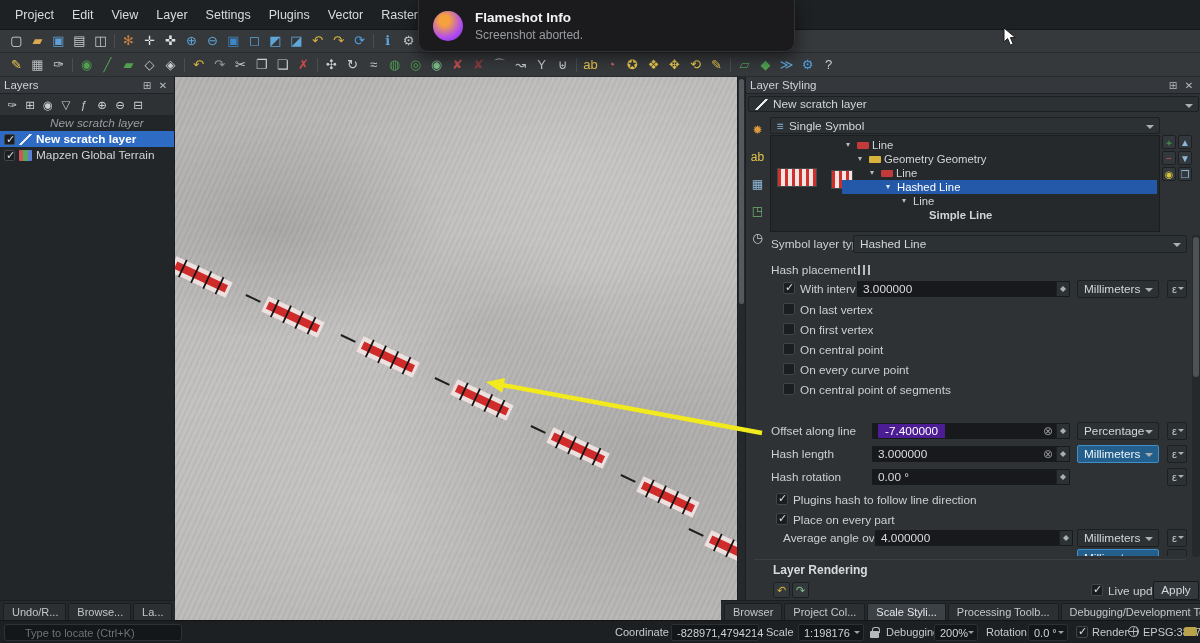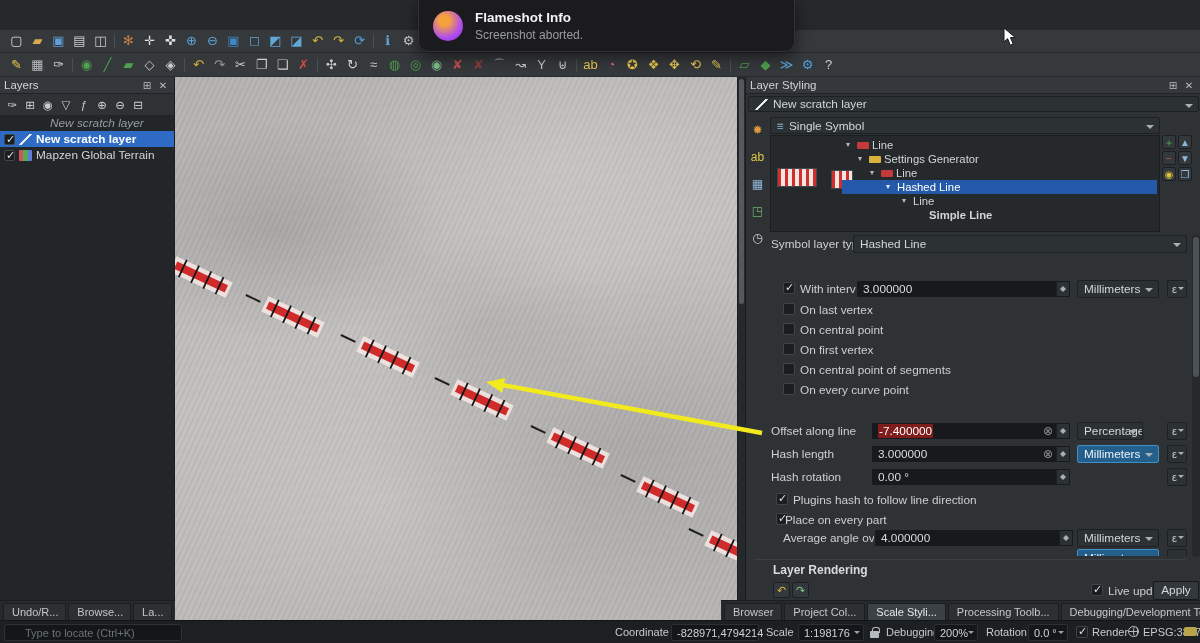--- a/index.html
+++ b/index.html
@@ -58,21 +58,21 @@
   .spanel{position:absolute;left:745px;top:77px;width:455px;height:523px;background:#2e3235;border-left:1px solid #1b1e21;font-size:11.8px}
   .combo{position:absolute;height:18px;background:#2c3134;border:1px solid #1d2023;border-radius:2px;color:#d4d7d9;display:flex;align-items:center;padding:0 16px 0 6px;white-space:nowrap;overflow:hidden;cursor:default}
   .combo::after{content:"";position:absolute;right:5px;top:7px;border:4px solid transparent;border-top-color:#aab0b4}
   .combo.focus{background:#245f8c;border-color:#3f8fc9;color:#eaf4fb}
   .spin{position:absolute;height:18px;background:#17191c;border:1px solid #2e3337;border-radius:2px;color:#dadde0;display:flex;align-items:center;padding:0 30px 0 6px;white-space:nowrap}
   .sbtns{position:absolute;right:1px;top:1px;bottom:1px;width:13px;background:#2c3134;border-left:1px solid #1d2023;display:flex;flex-direction:column;align-items:center;justify-content:space-around}
   .sbtns i{width:0;height:0;border:3.5px solid transparent}
   .sbtns i.up{border-bottom-color:#a9afb3;margin-top:1px}
   .sbtns i.dn{border-top-color:#a9afb3;margin-bottom:1px}
   .clear{position:absolute;right:17px;top:1px;font-size:12px;color:#8e9498}
-  .sel-text{background:#7f1d1d;color:#ffffff;padding:0 1px}
+  .sel-text{background:#4c1d95;color:#ffffff;padding:0 7px}
   .ddbtn{position:absolute;width:20px;height:18px;background:#2c3134;border:1px solid #1d2023;border-radius:2px;color:#c9cdd0;font-size:11px;text-align:left;padding-left:4px}
   .ddbtn::after{content:"";position:absolute;right:2px;bottom:4px;border:3px solid transparent;border-top-color:#aab0b4}
   .srow{position:absolute;left:0;width:100%;height:18px}
   .side-tabs{position:absolute;left:0;top:40px;width:23px;bottom:0;display:flex;flex-direction:column;align-items:center;gap:8px;padding-top:4px}
   .stab{width:19px;height:19px;line-height:19px;text-align:center;font-size:12px;border-radius:2px}
   .symbox{position:absolute;left:24px;top:58px;width:390px;height:97px;background:#26292c;border:1px solid #1b1e21}
   .preview{position:absolute;border:1px solid #43484c;background:repeating-linear-gradient(90deg,#d0302c 0 3px,#f1e6e3 3px 7px)}
   .tree{position:absolute;left:71px;top:2px;right:2px;bottom:2px;overflow:hidden}
   .trow{position:relative;height:14px;line-height:14px;display:flex;align-items:center;gap:3px;font-size:11.3px;color:#d2d5d8;white-space:nowrap}
   .trow.sel{background:#2458a8;color:#fff}
@@ -121,20 +121,36 @@
   .notif-msg{font-size:12px;color:#9a9da0}
 
   .overlay{position:absolute;left:0;top:0;width:1200px;height:643px;pointer-events:none;z-index:50}
   .cursor{position:absolute;left:1003px;top:27px;z-index:70;pointer-events:none}
 </style>
 </head>
 <body>
 
 <div class="app">
 
+  <div class="menubar">
+    <div class="menu-items">
+
+    <span class="mi">Project</span>
+        <span class="mi">Edit</span>
+        <span class="mi">View</span>
+        <span class="mi">Layer</span>
+        <span class="mi">Settings</span>
+        <span class="mi">Plugins</span>
+        <span class="mi">Vector</span>
+        <span class="mi">Raster</span>
+        <span class="mi">Database</span>
+        <span class="mi">Web</span>
+        <span class="mi">Mesh</span>
+      </div>
+  </div>
 
   <div class="toolbar t1">
 
   <span class="tbi" style="color: rgb(217, 220, 222);">▢</span>
       <span class="tbi" style="color: rgb(219, 169, 78);">▰</span>
       <span class="tbi" style="color: rgb(95, 159, 214);">▣</span>
       <span class="tbi" style="color: rgb(201, 205, 208);">▤</span>
       <span class="tbi" style="color: rgb(201, 205, 208);">◫</span>
       <span class="tbi sep"></span>
       <span class="tbi" style="color: rgb(199, 127, 67);">✻</span>
@@ -350,21 +366,21 @@
 
           <div class="trow" style="padding-left: 4px;">
             <span class="exp">▾</span>
             <span class="tic show" style="background: rgb(194, 58, 58);"></span>
             <span>Line</span>
           </div>
 
           <div class="trow" style="padding-left: 16px;">
             <span class="exp">▾</span>
             <span class="tic show" style="background: rgb(216, 178, 62);"></span>
-            <span>Settings Generator</span>
+            <span>Geometry Geometry</span>
           </div>
 
           <div class="trow" style="padding-left: 28px;">
             <span class="exp">▾</span>
             <span class="tic show" style="background: rgb(194, 58, 58);"></span>
             <span>Line</span>
           </div>
 
           <div class="trow sel" style="padding-left: 44px;">
             <span class="exp">▾</span>
@@ -395,20 +411,24 @@
         <span class="sybtn" style="color: rgb(143, 183, 216);">❐</span>
       </div>
 
     <div class="srow" style="top:158px">
       <span class="lbl" style="left:25px">Symbol layer type</span>
       <div class="combo" style="left:107px;width:334px">
         <span>Hashed Line</span>
       </div>
     </div>
 
+    <div class="srow" style="top:184px">
+      <span class="lbl" style="left:25px">Hash placement</span>
+      <span class="hashicon" style="position:absolute;left:106px;top:4px"></span>
+    </div>
 
     <div class="srow" style="top:203px">
       <span class="cb on" style="position:absolute;left:37px;top:2px"></span>
       <span class="lbl" style="left:54px">With interval</span>
       <div class="spin" style="left:110px;width:215px">
         <span>3.000000</span>
         <span class="sbtns">
             <i class="up"></i>
             <i class="dn"></i>
           </span>
@@ -422,50 +442,50 @@
     <div style="position:absolute;left:0;top:224px;width:100%">
 
 
         <div style="position:relative;height:20px">
           <span class="cb" style="position:absolute;left:37px;top:2px"></span>
           <span class="lbl" style="left:54px">On last vertex</span>
         </div>
 
         <div style="position:relative;height:20px">
           <span class="cb" style="position:absolute;left:37px;top:2px"></span>
-          <span class="lbl" style="left:54px">On central point</span>
+          <span class="lbl" style="left:54px">On first vertex</span>
         </div>
 
         <div style="position:relative;height:20px">
           <span class="cb" style="position:absolute;left:37px;top:2px"></span>
-          <span class="lbl" style="left:54px">On first vertex</span>
+          <span class="lbl" style="left:54px">On central point</span>
+        </div>
+
+        <div style="position:relative;height:20px">
+          <span class="cb" style="position:absolute;left:37px;top:2px"></span>
+          <span class="lbl" style="left:54px">On every curve point</span>
         </div>
 
         <div style="position:relative;height:20px">
           <span class="cb" style="position:absolute;left:37px;top:2px"></span>
           <span class="lbl" style="left:54px">On central point of segments</span>
-        </div>
-
-        <div style="position:relative;height:20px">
-          <span class="cb" style="position:absolute;left:37px;top:2px"></span>
-          <span class="lbl" style="left:54px">On every curve point</span>
         </div>
       </div>
 
     <div class="srow" style="top:345px">
       <span class="lbl" style="left:25px">Offset along line</span>
       <div class="spin" style="left:125px;width:200px">
         <span class="sel-text">-7.400000</span>
         <span class="clear">⊗</span>
         <span class="sbtns">
             <i class="up"></i>
             <i class="dn"></i>
           </span>
       </div>
-      <div class="combo" style="left:331px;width:66px">
+      <div class="combo" style="left:331px;width:82px">
           <span>Percentage</span>
         </div>
       <button class="ddbtn" style="left:421px"><span>ε</span></button>
     </div>
 
     <div class="srow" style="top:368px">
       <span class="lbl" style="left:25px">Hash length</span>
       <div class="spin" style="left:125px;width:200px">
         <span>3.000000</span>
         <span class="clear">⊗</span>
@@ -492,21 +512,21 @@
       <button class="ddbtn" style="left:421px"><span>ε</span></button>
     </div>
 
     <div class="srow" style="top:414px">
       <span class="cb on" style="position:absolute;left:30px;top:2px"></span>
       <span class="lbl" style="left:47px">Plugins hash to follow line direction</span>
     </div>
 
     <div class="srow" style="top:434px">
       <span class="cb on" style="position:absolute;left:30px;top:2px"></span>
-      <span class="lbl" style="left:39px">Place on every part</span>
+      <span class="lbl" style="left:47px">Place on every part</span>
     </div>
 
     <div class="srow" style="top:452px">
       <span class="lbl" style="left:37px">Average angle over</span>
       <div class="spin" style="left:128px;width:200px">
         <span>4.000000</span>
         <span class="sbtns">
             <i class="up"></i>
             <i class="dn"></i>
           </span>

